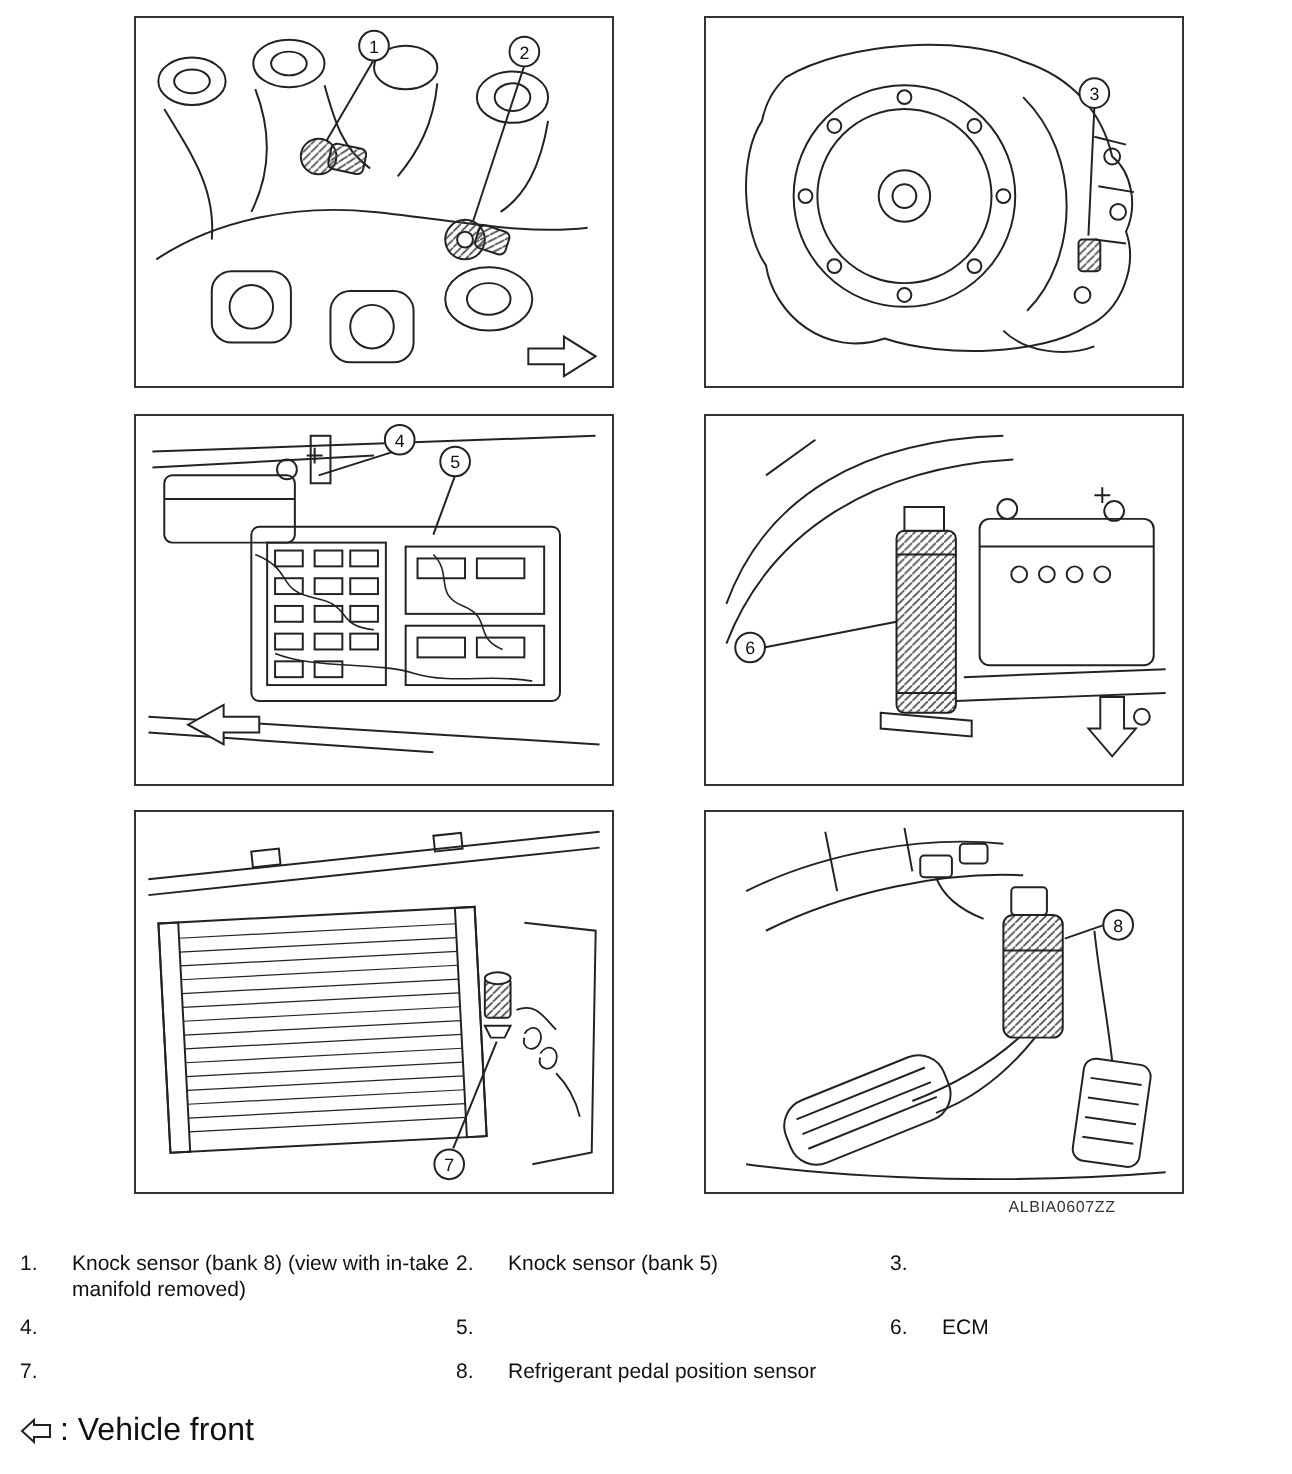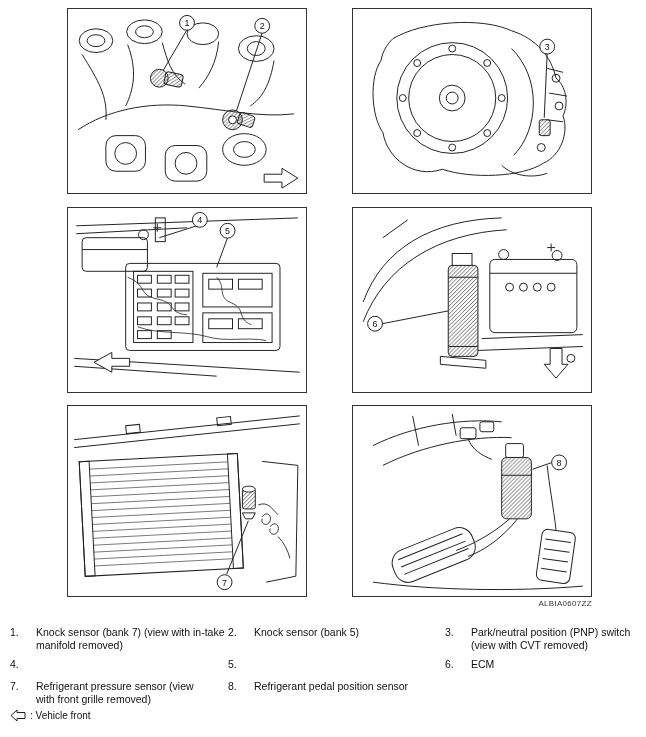--- a/index.html
+++ b/index.html
@@ -5,29 +5,29 @@
   html,body{margin:0;padding:0;background:#fff;}
   .page{
     position:relative;width:646px;height:737px;background:#ffffff;
     font-family:"Liberation Sans",sans-serif;color:#111;overflow:hidden;
   }
   .panel{
     position:absolute;border:1px solid #333;background:#fff;box-sizing:border-box;
   }
   .panel svg{display:block;}
   .figcode{
-    position:absolute;left:470px;top:599px;width:122px;text-align:right;
+    position:absolute;left:470px;top:599px;width:122px;text-align:center;
     font-size:8px;color:#333;letter-spacing:.3px;
   }
   .li{position:absolute;display:flex;font-size:10.5px;line-height:13px;}
   .li .num{width:26px;flex:0 0 26px;}
   .li .txt{display:inline-block;}
   .footnote{
     position:absolute;left:10px;top:709px;display:flex;align-items:center;
-    font-size:10px;line-height:13px;
+    font-size:16px;line-height:13px;
   }
   .footnote svg{margin-right:4px;}
   text.callout-num{
     font-family:"Liberation Sans",sans-serif;font-size:9px;fill:#111;
     text-anchor:middle;
   }
 </style>
 </head>
 <body>
 
@@ -307,45 +307,43 @@
         <text class="callout-num" x="208" y="60.5">8</text>
       </g>
     </svg>
   </div>
 
   <div class="figcode">ALBIA0607ZZ</div>
 
   <div>
     <div class="li" style="left:10px;top:626px;width:216px">
       <span class="num">1.</span>
-      <span class="txt" style="width:190px">Knock sensor (bank 7) (view with in-take manifold removed)</span>
+      <span class="txt" style="width:190px">Knock sensor (bank 8) (view with in-take manifold removed)</span>
     </div>
     <div class="li" style="left:228px;top:626px;width:214px">
       <span class="num">2.</span>
       <span class="txt" style="width:188px">Knock sensor (bank 5)</span>
     </div>
     <div class="li" style="left:445px;top:626px;width:200px">
       <span class="num">3.</span>
-      <span class="txt" style="width:174px">Park/neutral position (PNP) switch (view with CVT removed)</span>
     </div>
 
     <div class="li" style="left:10px;top:658px;width:216px">
       <span class="num">4.</span>
     </div>
     <div class="li" style="left:228px;top:658px;width:214px">
       <span class="num">5.</span>
     </div>
     <div class="li" style="left:445px;top:658px;width:200px">
       <span class="num">6.</span>
       <span class="txt" style="width:196px">ECM</span>
     </div>
 
     <div class="li" style="left:10px;top:680px;width:216px">
       <span class="num">7.</span>
-      <span class="txt" style="width:175px">Refrigerant pressure sensor (view with front grille removed)</span>
     </div>
     <div class="li" style="left:228px;top:680px;width:214px">
       <span class="num">8.</span>
       <span class="txt" style="width:188px">Refrigerant pedal position sensor</span>
     </div>
   </div>
 
   <div class="footnote">
     <svg width="16" height="13" viewBox="0 0 16 13">
       <polygon points="15,3.5 7,3.5 7,1 1,6.5 7,12 7,9.5 15,9.5" fill="#fff" stroke="#222"></polygon>

